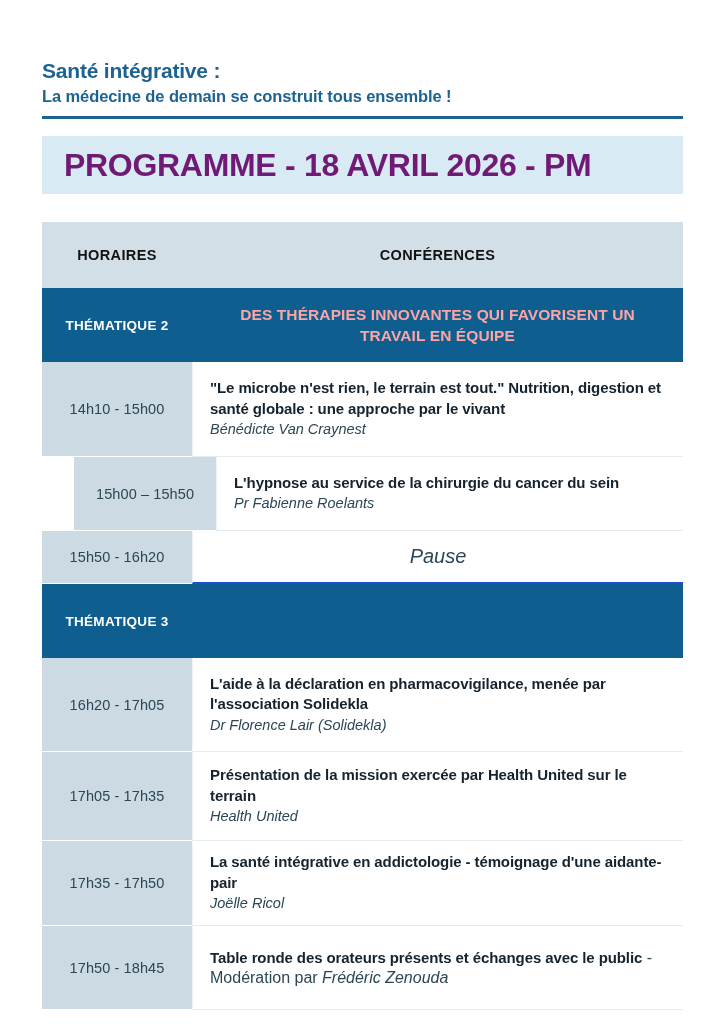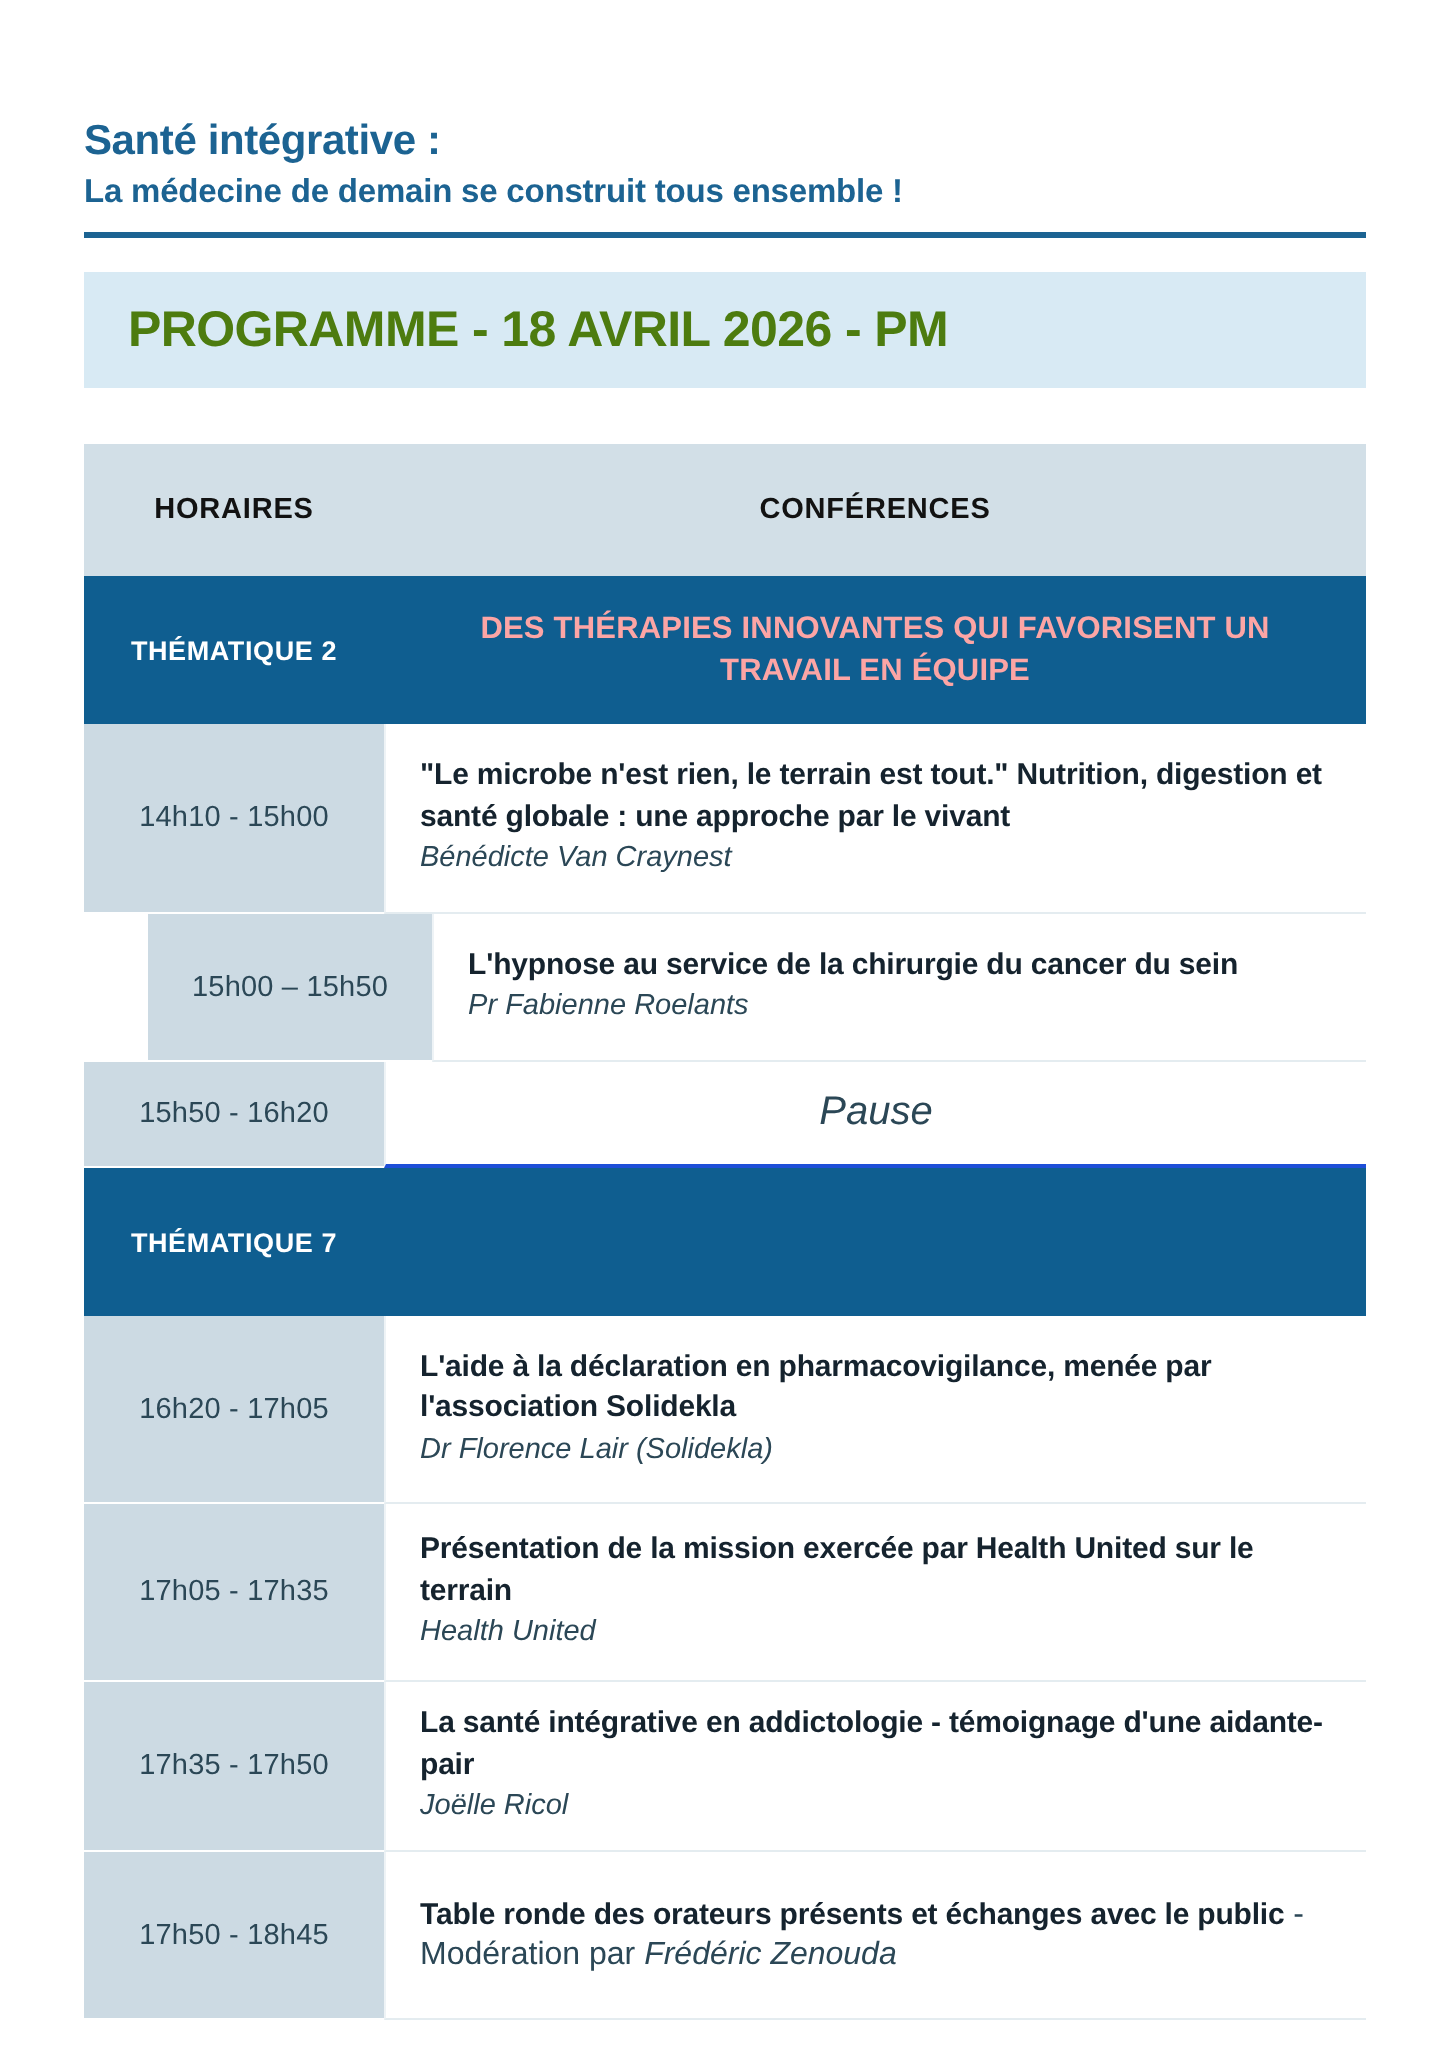--- a/index.html
+++ b/index.html
@@ -59,22 +59,22 @@
     position: absolute;
     left: 42px;
     top: 136px;
     width: 641px;
     height: 58px;
     background: #d8eaf4;
     display: flex;
     align-items: center;
   }
   .banner-text {
-    color: #4d7c0f;
-    font-size: 25px;
+    color: #701a75;
+    font-size: 32px;
     font-weight: bold;
     letter-spacing: -0.3px;
     padding-left: 22px;
   }
 
   
   .table {
     position: absolute;
     left: 42px;
     top: 222px;
@@ -255,21 +255,21 @@
         <span class="conf-speaker">Pr Fabienne Roelants</span>
       </div>
     </div>
 
     <div class="row data-row h-r3">
       <div class="cell-time">15h50 - 16h20</div>
       <div class="cell-pause">Pause</div>
     </div>
 
     <div class="row theme-row">
-      <div class="theme-label">THÉMATIQUE 7</div>
+      <div class="theme-label">THÉMATIQUE 3</div>
     </div>
 
     <div class="row data-row h-r4">
       <div class="cell-time">16h20 - 17h05</div>
       <div class="cell-conf">
         <span class="conf-title">L'aide à la déclaration en pharmacovigilance, menée par l'association Solidekla</span>
         <span class="conf-speaker">Dr Florence Lair (Solidekla)</span>
       </div>
     </div>
 

